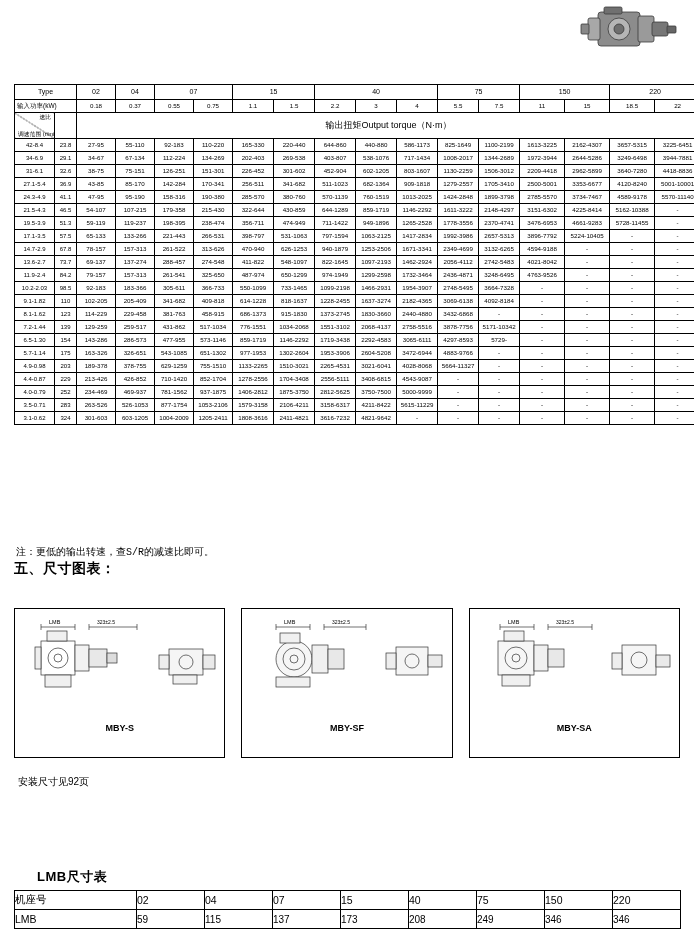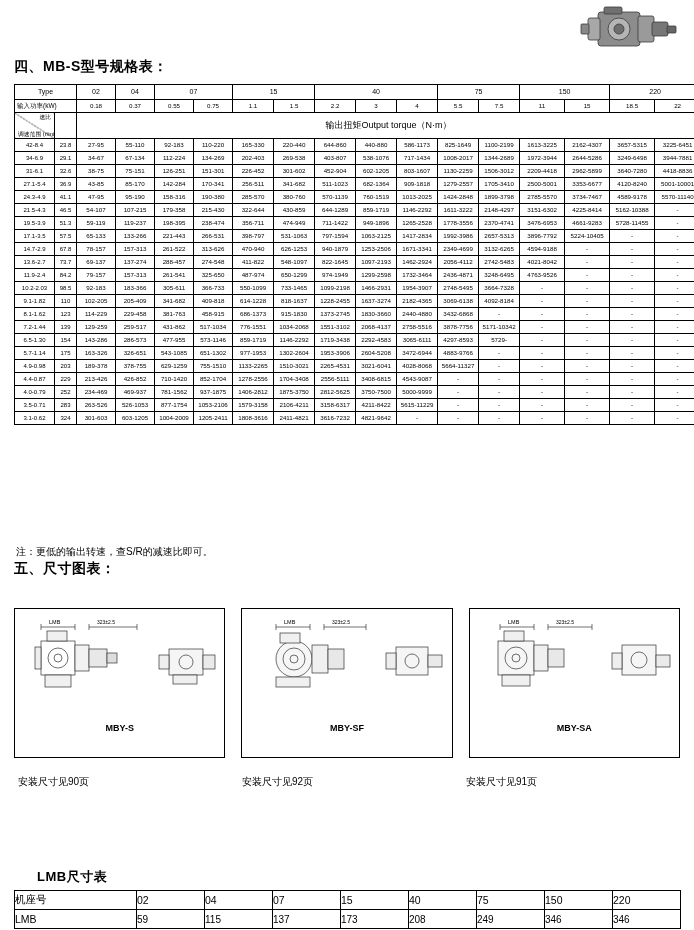--- a/index.html
+++ b/index.html
@@ -62,20 +62,21 @@
     position: absolute; top: 1px; right: 3px; font-size: 5.8px;
   }
   td.corner-diag .cb {
     position: absolute; bottom: 1px; left: 3px; font-size: 5.8px;
   }
 
   
   .note {
     position: absolute; top: 545px; left: 16px;
     font-size: 10px;
+    font-family: Liberation Mono, monospace;
   }
 
   
   .dim-row { position: absolute; top: 608px; left: 14px; width: 666px; display: flex; gap: 16px; }
   .dim-box {
     width: 216px; height: 150px;
     border: 1px solid #000;
     position: relative;
     background: #fff;
   }
@@ -113,21 +114,20 @@
         <rect x="84" y="16" width="16" height="14" rx="2" fill="#777"></rect>
         <circle cx="51" cy="23" r="11" fill="#b5b5b5"></circle>
         <circle cx="51" cy="23" r="5" fill="#6e6e6e"></circle>
         <rect x="36" y="1" width="18" height="7" rx="1.5" fill="#707070"></rect>
         <rect x="13" y="18" width="8" height="10" rx="1" fill="#888"></rect>
         <rect x="99" y="20" width="9" height="7" rx="1" fill="#666"></rect>
       </g>
     </svg>
   </div>
 
-  <div class="sec-heading" id="h-spec">四、MB-S型号规格表：</div>
 
   <div class="spec-wrap">
     <table class="spec">
       <colgroup>
         <col style="width:40px">
           <col style="width:22px">
         <col style="width:39px">
           <col style="width:39px">
         <col style="width:39px">
           <col style="width:39px">
@@ -697,23 +697,21 @@
           </g>
           <text x="34" y="9" font-size="5.5" fill="#000" font-family="Liberation Sans, sans-serif">LMB</text>
           <text x="82" y="9" font-size="5" fill="#000" font-family="Liberation Sans, sans-serif">323±2.5</text>
         </svg>
       </div>
       <div class="caption">MBY-SA</div>
     </div>
   </div>
 
   <div class="dim-notes-row">
-    <div>安装尺寸见90页</div>
     <div>安装尺寸见92页</div>
-    <div>安装尺寸见91页</div>
   </div>
 
   <div class="sec-heading" id="h-lmb">LMB尺寸表</div>
 
   <div class="lmb-wrap">
     <table class="lmb">
       <colgroup>
         <col style="width:122px">
         <col style="width:68px">
           <col style="width:68px">

